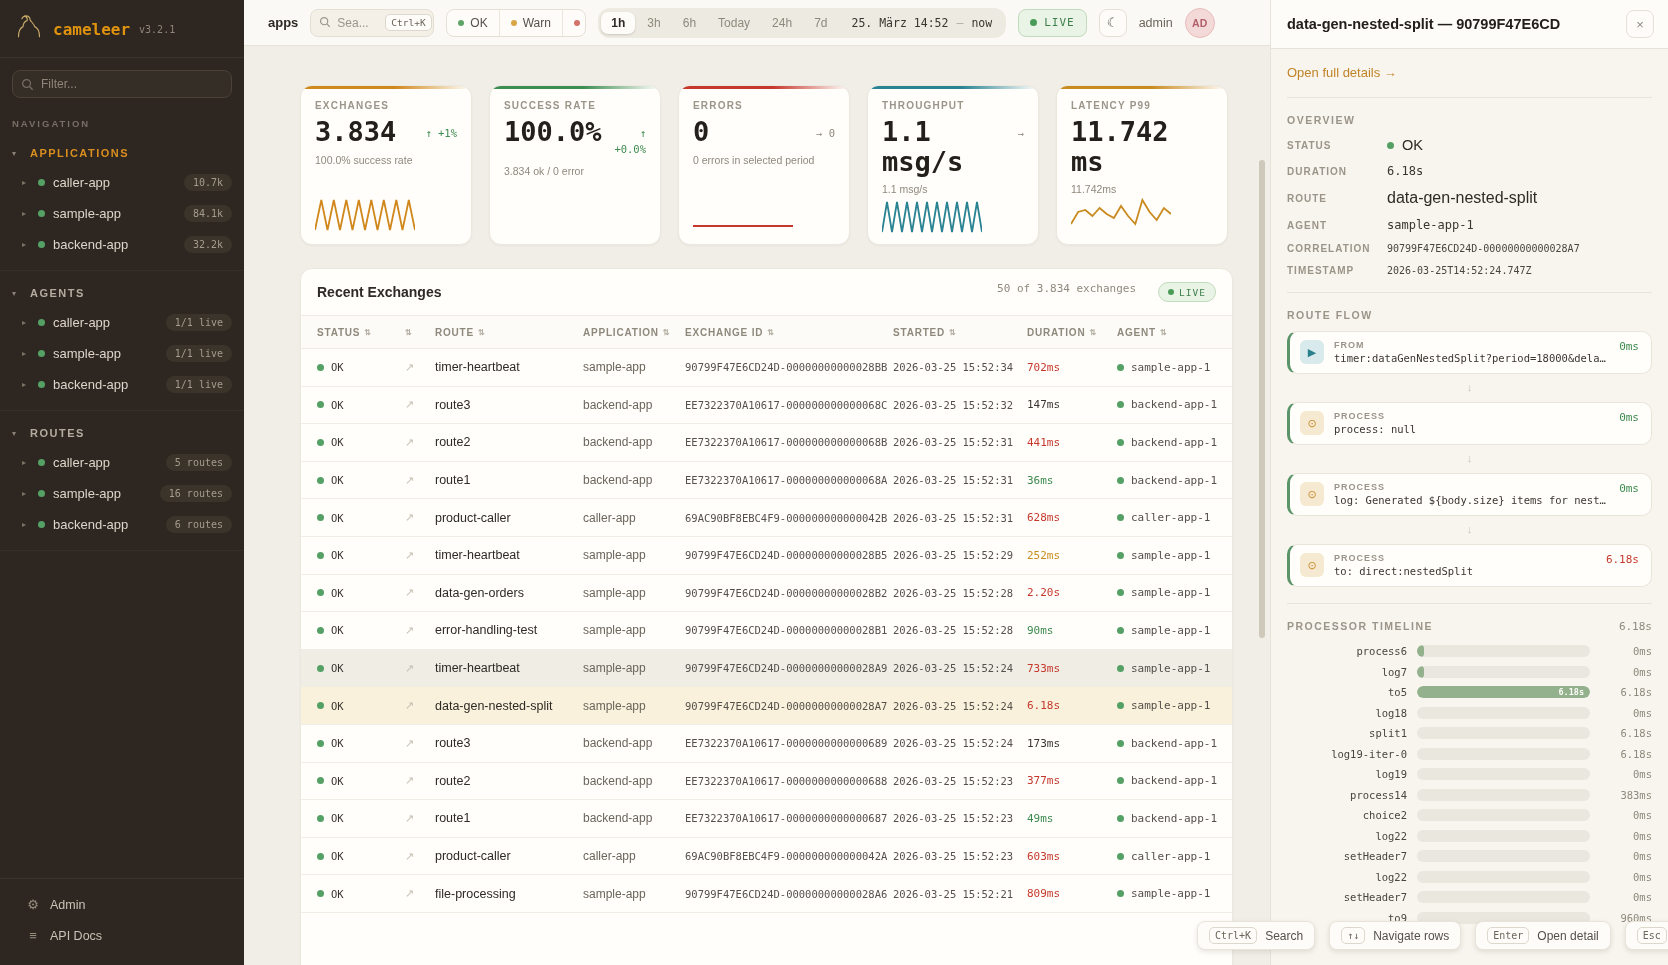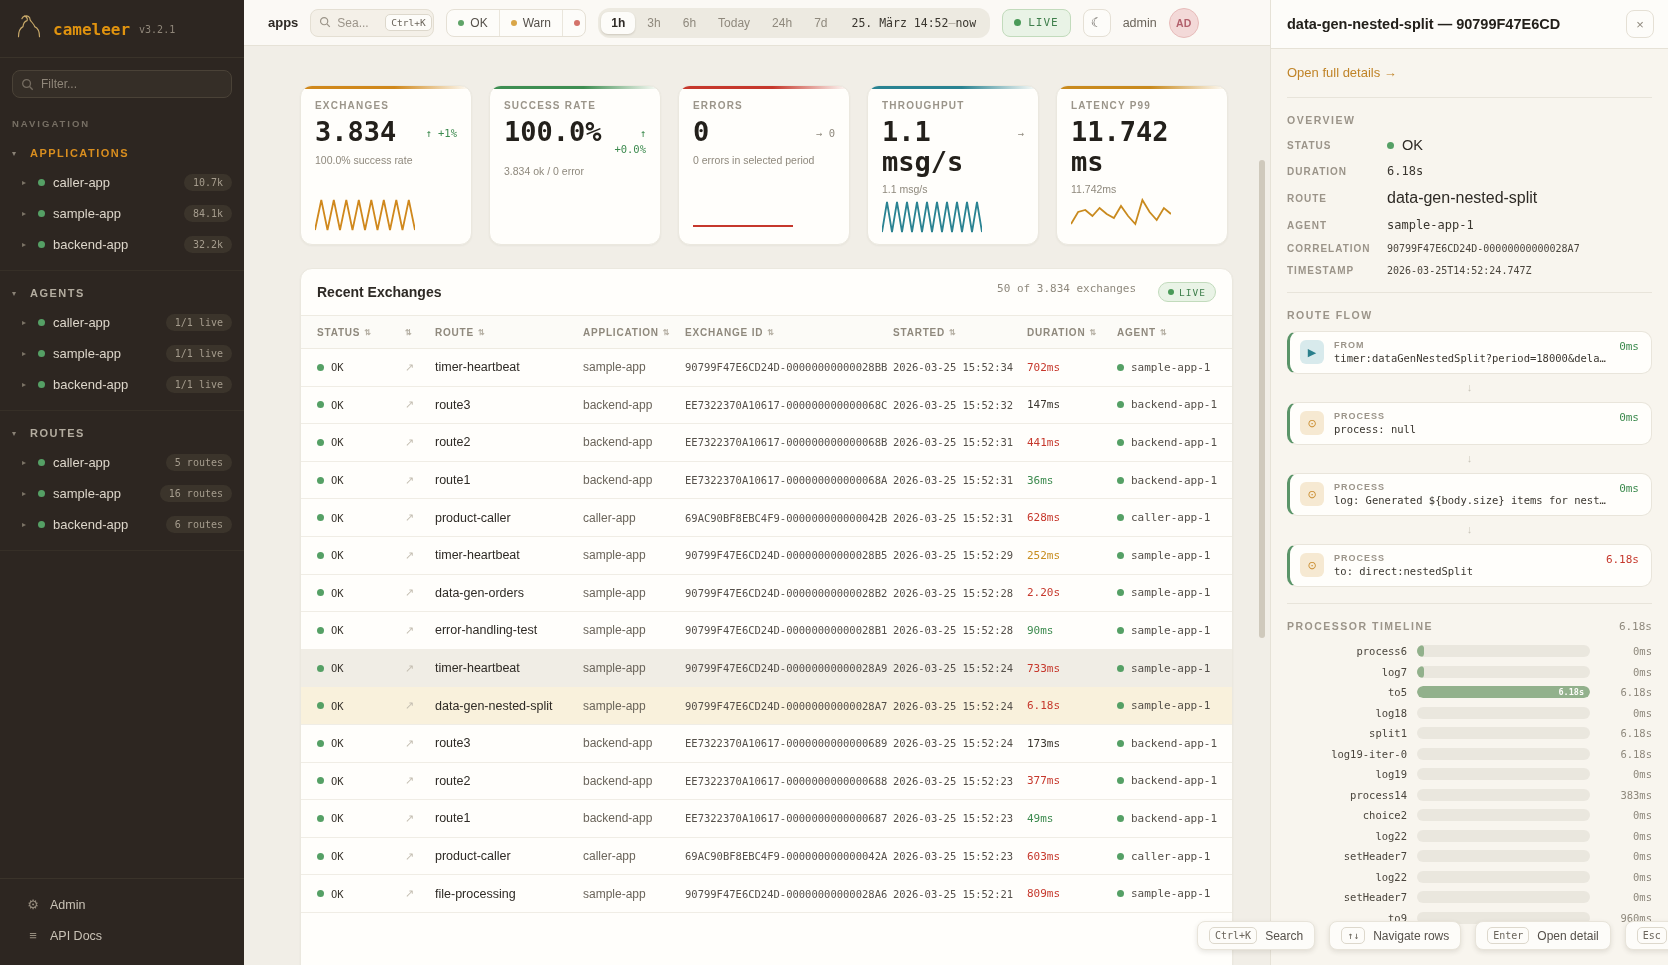--- a/index.html
+++ b/index.html
@@ -53,21 +53,21 @@
   .status-seg { display:flex; height:28px; background:#fdfcf9; border:1px solid #e5e0d5;
     border-radius:8px; overflow:hidden; width:140px; }
   .status-seg .seg { display:flex; align-items:center; gap:6px; padding:0 11px; font-size:12px;
     color:#55504a; border-right:1px solid #eae6dc; cursor:pointer; white-space:nowrap; }
   .seg-dot { width:6px; height:6px; border-radius:50%; }
   .time-seg { display:flex; align-items:center; height:30px; background:#edeae1; border-radius:12px;
     padding:0 14px 0 3px; gap:2px; }
   .range-btn { font-size:12px; color:#8f897d; padding:4px 10px; border-radius:7px; cursor:pointer; }
   .range-btn.active { background:#fdfcf9; color:#2e2a25; font-weight:bold;
     box-shadow:0 1px 2px rgba(60,50,30,.18); }
-  .date-group { display:flex; align-items:center; gap:0; margin-left:12px;
+  .date-group { display:flex; align-items:center; gap:8px; margin-left:12px;
     font-family:"DejaVu Sans Mono", monospace; font-size:11.5px; color:#3a362f; }
   .date-sep { color:#b0aa9e; }
   .live-badge { display:flex; align-items:center; gap:7px; height:28px; padding:0 11px;
     background:#e9f3e6; border:1px solid #c2dbbc; border-radius:8px; cursor:pointer; }
   .live-badge .t { font-family:"DejaVu Sans Mono", monospace; font-size:11px; letter-spacing:1px;
     color:#3f7f4c; }
   .moon-btn { width:28px; height:28px; background:#fdfcf9; border:1px solid #e5e0d5;
     border-radius:8px; display:flex; align-items:center; justify-content:center;
     color:#55504a; font-size:13px; cursor:pointer; }
   .user-name { font-size:12.5px; color:#6b655b; }

